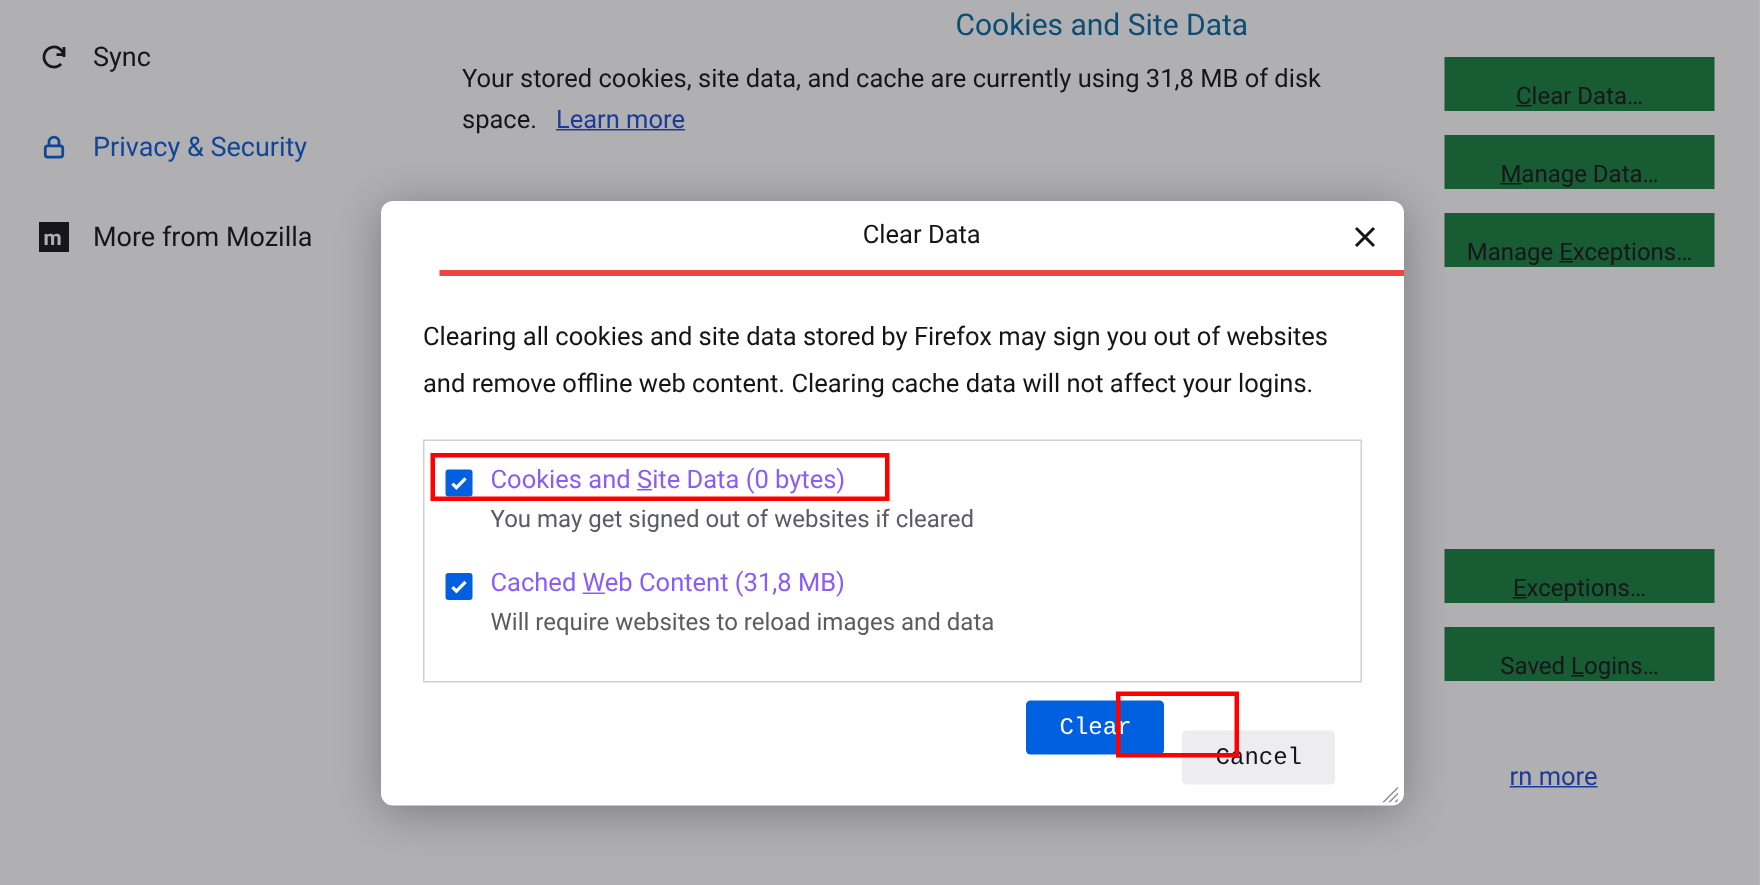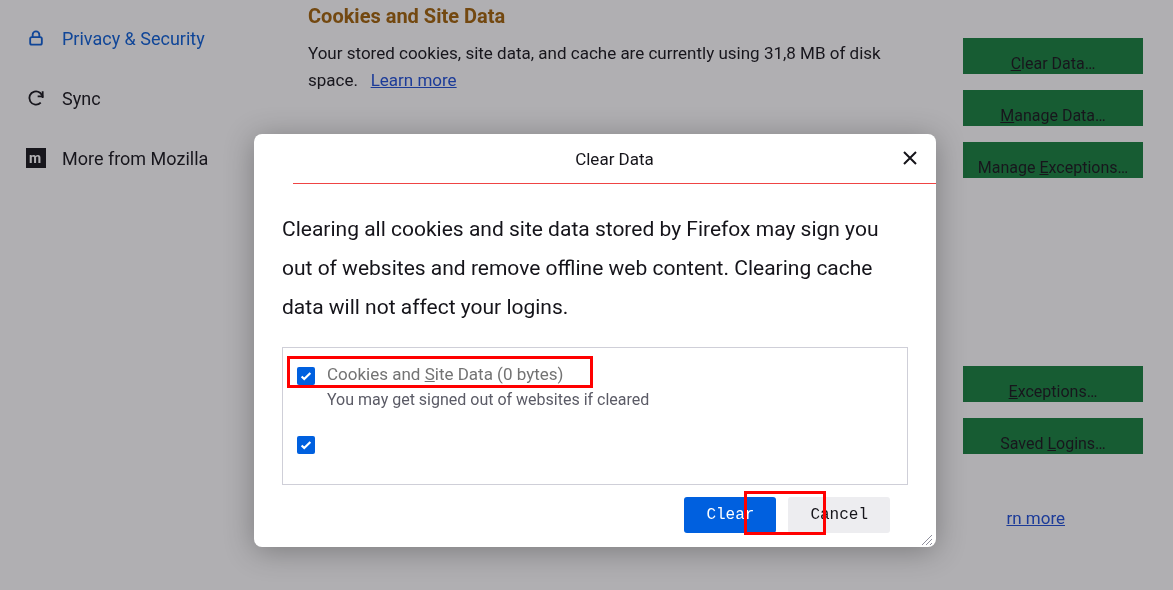--- a/index.html
+++ b/index.html
@@ -5,76 +5,76 @@
   * { box-sizing: border-box; font-family: -apple-system, BlinkMacSystemFont, "Segoe UI", Roboto, sans-serif; }
   body { margin:0; width:1173px; height:590px; overflow:hidden; position:relative; background:#fff; }
 
   .bg { position:absolute; inset:0; display:flex; }
   .sidebar { width:290px; padding:18px 0 0 26px; }
   .side-item { display:flex; align-items:center; gap:16px; height:40px; font-size:18px; color:#15141a; margin-bottom:20px; }
   .side-item.sel { color:#0a5ed7; }
   .side-icon { width:20px; height:20px; display:flex; align-items:center; justify-content:center; }
 
   .content { flex:1; padding:0 12px 0 18px; position:relative; }
-  .section-title { font-size:20px; font-weight:700; margin:4px 0 12px; color:#a16207; }
+  .section-title { font-size:20px; font-weight:400; margin:4px 0 12px; color:#0369a1;text-align:center; }
   .desc { font-size:17px; line-height:1.6; color:#15141a; max-width:610px; }
   .link { color:#1d4ed8; text-decoration:underline; cursor:pointer; }
 
   .btn-col { position:absolute; right:30px; top:38px; display:flex; flex-direction:column; gap:16px; }
   .gbtn { width:180px; height:36px; background:#15803d; border:none; font-size:16px; color:#15141a; display:flex; align-items:flex-end; justify-content:center; cursor:pointer; }
   .under { text-decoration:underline; text-decoration-thickness:1px; }
 
   .btn-col2 { position:absolute; right:30px; top:366px; display:flex; flex-direction:column; gap:16px; }
 
   .learn2 { position:absolute; right:108px; top:508px; font-size:17px; }
 
   .overlay { position:absolute; inset:0; background:rgba(28,27,34,0.35); }
 
   .dialog { position:absolute; left:254px; top:134px; width:682px; background:#fff; border-radius:8px; box-shadow:0 4px 30px rgba(0,0,0,.3); padding-bottom:14px; }
-  .dlg-head { height:50px; border-bottom:1px solid #ef4444; display:flex; align-items:center; justify-content:center; position:relative;margin-left:39px; }
+  .dlg-head { height:50px; border-bottom:4px solid #ef4444; display:flex; align-items:center; justify-content:center; position:relative;margin-left:39px; }
   .dlg-title { font-size:17px; color:#15141a; }
   .close { position:absolute; right:16px; top:14px; width:20px; height:20px; cursor:pointer; }
   .dlg-body { padding:26px 28px 0 28px; }
-  .dlg-text { font-size:21px; line-height:1.85; color:#15141a; margin-bottom:20px; }
+  .dlg-text { font-size:17px; line-height:1.85; color:#15141a; margin-bottom:20px; }
   .opts { border:1px solid #cfcfd8; padding:16px 14px 22px 14px; position:relative; }
   .opt { display:flex; align-items:flex-start; gap:12px; margin-bottom:8px; }
   .cb { width:18px; height:18px; background:#0060df; border-radius:2px; display:flex; align-items:center; justify-content:center; flex:0 0 18px; margin-top:3px; cursor:pointer; }
-  .opt-main { font-size:17px; color:#737373; }
+  .opt-main { font-size:17px; color:#8b5cf6; }
   .opt-sub { font-size:16px; color:#5b5b66; margin-top:6px; }
   .gap { height:16px; }
   .hl { position:absolute; border:3px solid #ff0000; pointer-events:none; }
   .footer { display:flex; justify-content:flex-end; gap:12px; padding:12px 18px 0 0; position:relative; }
   .pbtn { height:36px; padding:0 22px; border:none; font-size:16px; cursor:pointer; border-radius:3px;font-family:Liberation Mono, monospace; }
   .primary { background:#0060df; color:#fff; }
-  .secondary { background:#ededf0; color:#15141a; }
+  .secondary { background:#ededf0; color:#15141a;margin-top:20px; }
   .resize { position:absolute; right:4px; bottom:2px; width:12px; height:12px; }
   svg { display:block; }
 </style>
 </head>
 <body>
 
 <div class="bg">
   <div class="sidebar">
+    <div class="side-item">
+      <span class="side-icon">
+        <svg viewBox="0 0 24 24" width="20" height="20" fill="none" stroke="#15141a" stroke-width="2.2">
+            <path d="M20 12a8 8 0 1 0-2.34 5.66"></path>
+            <path d="M20 4v6h-6"></path>
+          </svg>
+      </span>
+      <span>Sync</span>
+    </div>
     <div class="side-item sel">
       <span class="side-icon">
         <svg viewBox="0 0 24 24" width="20" height="20" fill="none" stroke="#0a5ed7" stroke-width="2.2">
             <rect x="5" y="11" width="14" height="9" rx="2"></rect>
             <path d="M8 11V8a4 4 0 0 1 8 0v3"></path>
           </svg>
       </span>
       <span>Privacy &amp; Security</span>
-    </div>
-    <div class="side-item">
-      <span class="side-icon">
-        <svg viewBox="0 0 24 24" width="20" height="20" fill="none" stroke="#15141a" stroke-width="2.2">
-            <path d="M20 12a8 8 0 1 0-2.34 5.66"></path>
-            <path d="M20 4v6h-6"></path>
-          </svg>
-      </span>
-      <span>Sync</span>
     </div>
     <div class="side-item">
       <span class="side-icon">
         <svg viewBox="0 0 20 20" width="20" height="20">
             <rect width="20" height="20" fill="#15141a"></rect>
             <text x="3" y="15" font-size="14" font-weight="700" fill="#fff" font-family="serif">m</text>
           </svg>
       </span>
       <span>More from Mozilla</span>
     </div>
@@ -139,20 +139,24 @@
           <div class="opt-sub">You may get signed out of websites if cleared</div>
         </div>
       </div>
       <div class="gap"></div>
       <div class="opt">
         <span class="cb">
           <svg viewBox="0 0 16 16" width="14" height="14" stroke="#fff" stroke-width="2.5" fill="none">
               <path d="M3 8.5l3 3 7-7"></path>
             </svg>
         </span>
+        <div>
+          <div class="opt-main"><span>Cached </span><span class="under">W</span><span>eb Content (31,8 MB)</span></div>
+          <div class="opt-sub">Will require websites to reload images and data</div>
+        </div>
       </div>
     </div>
     <div class="footer">
       <div class="hl" style="left:462px; top:6px; width:82px; height:44px;"></div>
       <button class="pbtn primary">Clear</button>
       <button class="pbtn secondary">Cancel</button>
     </div>
   </div>
   <span class="resize">
     <svg viewBox="0 0 12 12" width="12" height="12" stroke="#8f8f9d" stroke-width="1">

